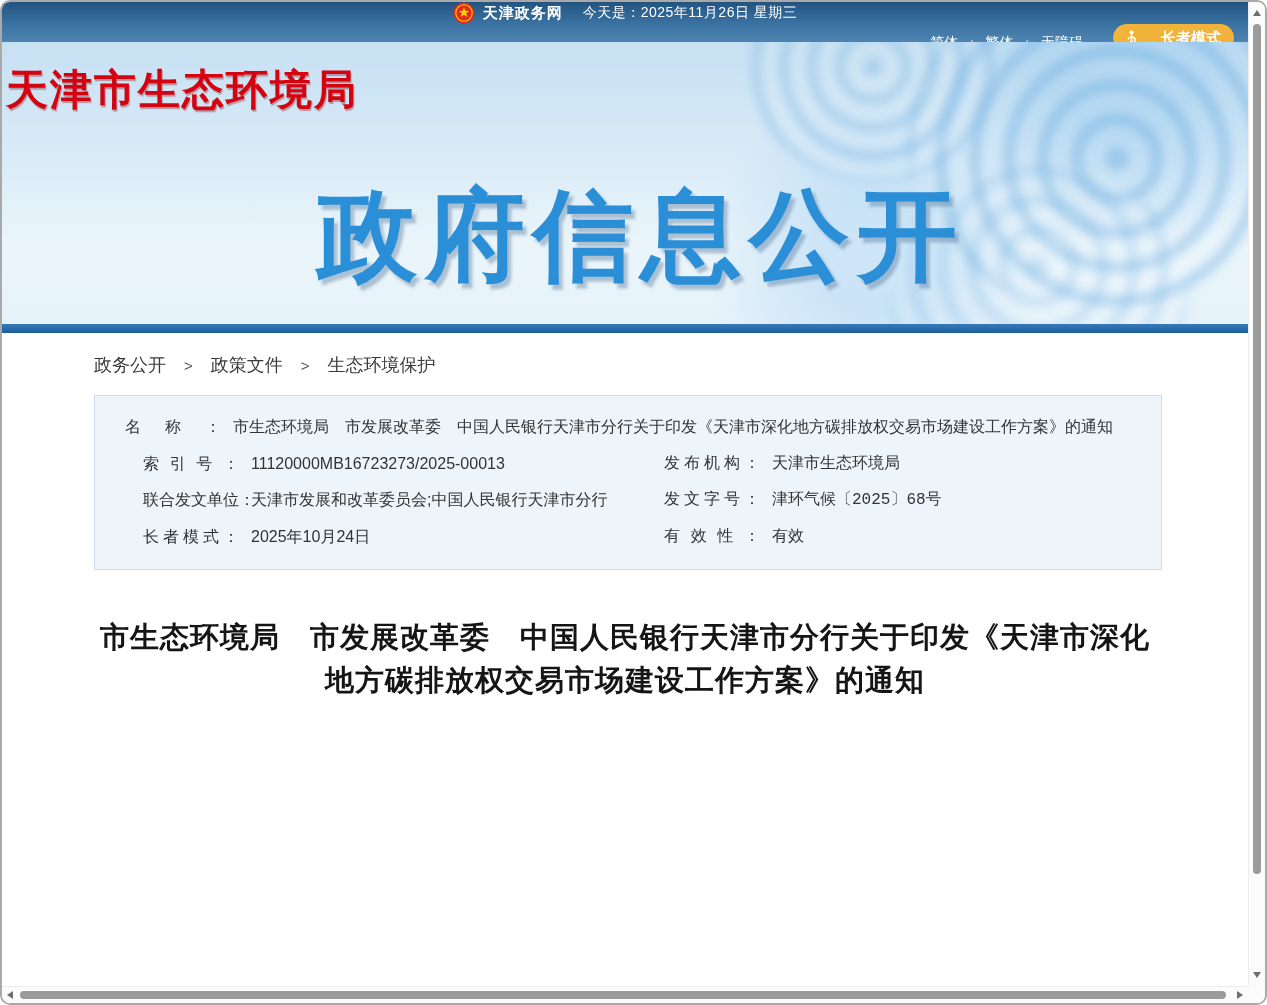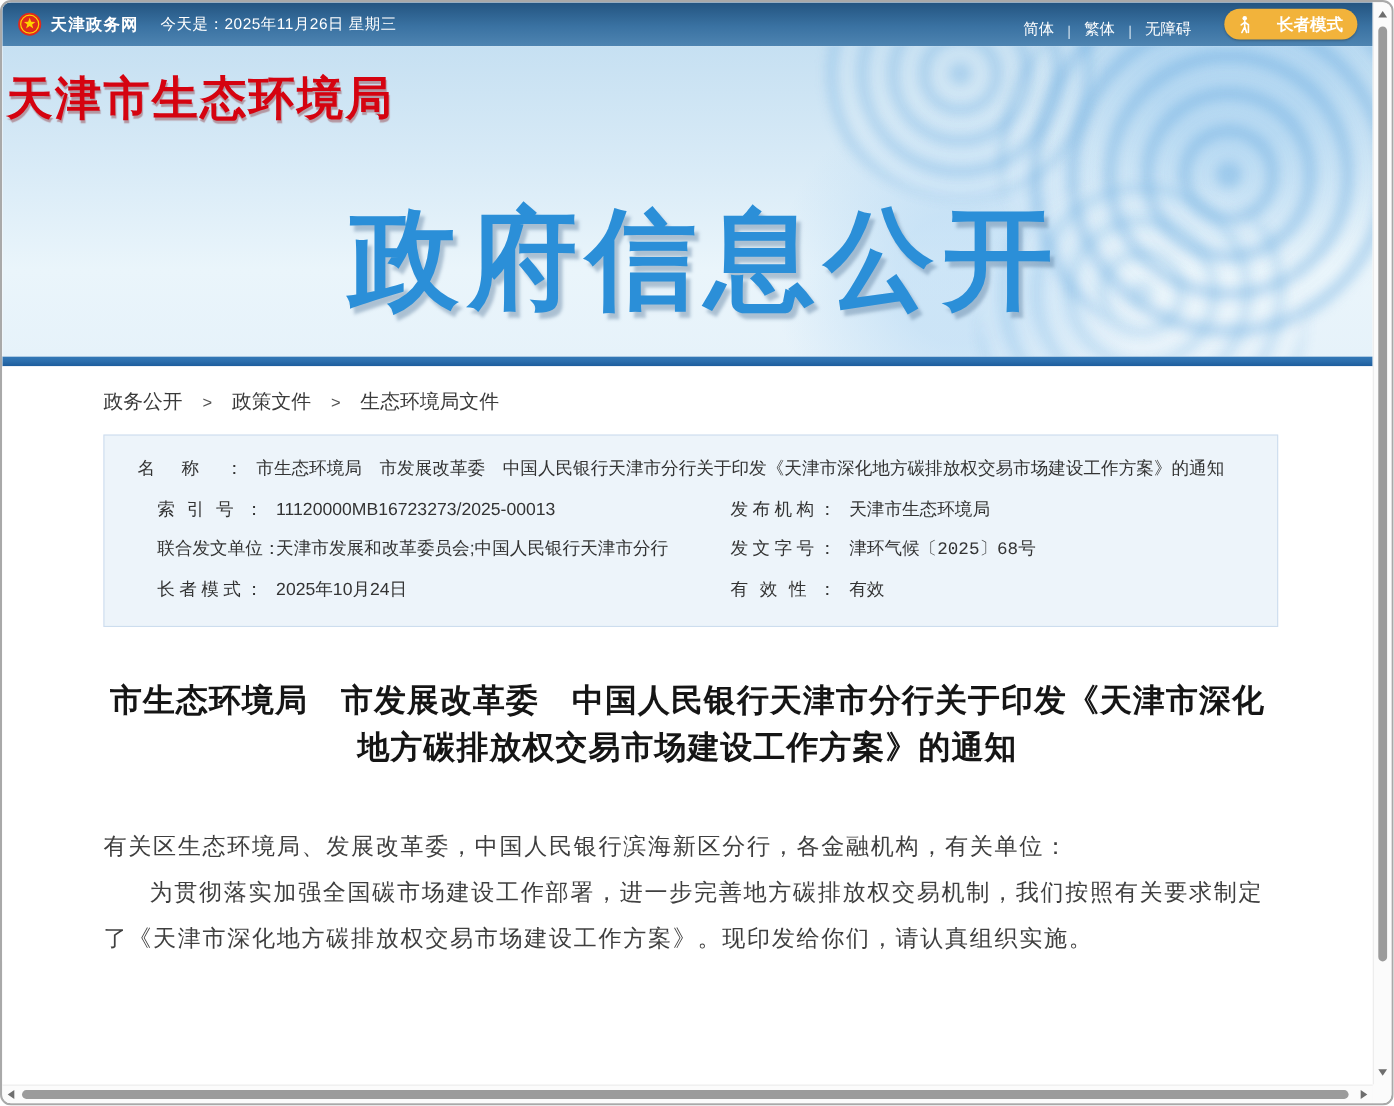--- a/index.html
+++ b/index.html
@@ -5,21 +5,21 @@
   * { box-sizing: border-box; }
   html,body { margin:0; padding:0; background:#fff; }
   body { width:1267px; height:1005px; position:relative; font-family:"Liberation Sans",sans-serif; }
 
   .window { position:absolute; inset:0; border:2px solid #a9a9a9; border-radius:10px; overflow:hidden; background:#fff; }
 
   .main { position:absolute; left:0; top:0; right:17px; bottom:17px; overflow:hidden; background:#fff; }
 
   
   .topbar { height:40px; background:linear-gradient(180deg,#235480 0%,#3a72a2 55%,#4e84b1 100%);
-            display:flex; align-items:center; padding:0 14px; color:#fff; font-size:14px; }
+            display:flex; align-items:center; padding:0 14px; color:#fff; font-size:14px;flex-direction:column; }
   .topbar-left { display:flex; align-items:center; gap:8px; }
   .site-name { font-size:15px; font-weight:bold; letter-spacing:1px; cursor:pointer; }
   .today { margin-left:12px; font-size:14px; letter-spacing:.5px; }
   .topbar-right { margin-left:auto; display:flex; align-items:flex-end; }
   .toplink { padding:0 12px; cursor:pointer; font-size:14px; }
   .top-sep { color:#e8f1f8; opacity:.85; font-size:13px; }
   .elder-btn { margin-left:18px; background:#f2b33b; border-radius:15px; height:28px; padding:0 13px;
                display:flex; align-items:center; gap:22px; color:#fff; font-size:15px; font-weight:bold;
                cursor:pointer; box-shadow:0 1px 2px rgba(0,0,0,.25); }
 
@@ -123,21 +123,21 @@
     </div>
     <div class="bluebar"></div>
 
     <div class="content">
 
       <div class="breadcrumb">
         <span class="crumb">政务公开</span>
         <span class="crumb-sep">&gt;</span>
         <span class="crumb">政策文件</span>
         <span class="crumb-sep">&gt;</span>
-        <span class="crumb">生态环境局文件</span>
+        <span class="crumb">生态环境保护</span>
       </div>
 
       <div class="infobox">
         <div class="irow">
           <span class="ilabel">名称：</span>
           <span class="ivalue">市生态环境局　市发展改革委　中国人民银行天津市分行关于印发《天津市深化地方碳排放权交易市场建设工作方案》的通知</span>
         </div>
         <div class="irow">
           <span class="icell icell-left">
             <span class="ilabel">索引号：</span>
@@ -165,24 +165,20 @@
           </span>
           <span class="icell icell-right">
             <span class="ilabel">有效性：</span>
             <span class="ivalue">有效</span>
           </span>
         </div>
       </div>
 
       <div class="article-title">市生态环境局　市发展改革委　中国人民银行天津市分行关于印发《天津市深化地方碳排放权交易市场建设工作方案》的通知</div>
 
-      <div class="article-body">
-        <p>有关区生态环境局、发展改革委，中国人民银行滨海新区分行，各金融机构，有关单位：</p>
-        <p class="p-indent">为贯彻落实加强全国碳市场建设工作部署，进一步完善地方碳排放权交易机制，我们按照有关要求制定了《天津市深化地方碳排放权交易市场建设工作方案》。现印发给你们，请认真组织实施。</p>
-      </div>
 
     </div>
   </div>
 
   <div class="vscroll">
     <div class="arr arr-up"></div>
     <div class="vthumb"></div>
     <div class="arr arr-down"></div>
   </div>
 

